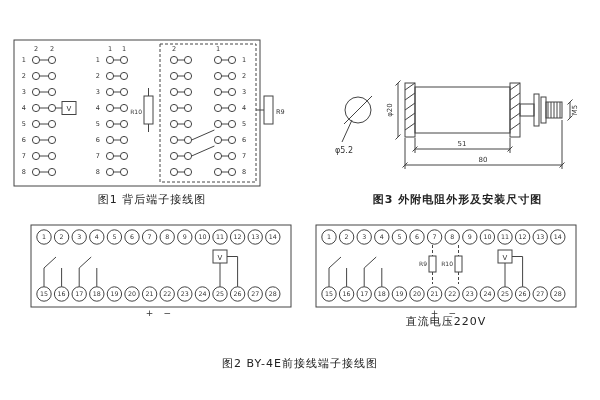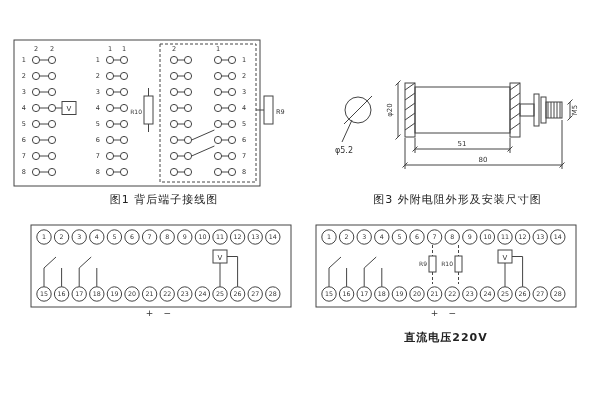--- a/index.html
+++ b/index.html
@@ -4,24 +4,24 @@
 <style>
   html,body{margin:0;padding:0;background:#fff;}
   #page{position:relative;width:600px;height:400px;background:#ffffff;overflow:hidden;
         font-family:"DejaVu Sans",sans-serif;color:#222;}
   svg{position:absolute;overflow:visible;}
   .cap{position:absolute;text-align:center;font-size:11px;color:#222;letter-spacing:1px;}
   #fig1-svg{left:12px;top:38px;}
   #fig3-svg{left:330px;top:50px;}
   #strip1-svg{left:30px;top:224px;}
   #strip2-svg{left:315px;top:224px;}
-  #cap-f1{left:24px;top:192px;width:280px;text-align:center;}
-  #cap-f3{left:325px;top:192px;width:265px;}
+  #cap-f1{left:12px;top:192px;width:280px;text-align:center;}
+  #cap-f3{left:325px;top:192px;width:265px;font-weight:bold;}
   #cap-s1{left:30px;top:330px;width:262px;}
-  #cap-s2{left:315px;top:330px;width:262px;font-weight:bold;}
+  #cap-s2{left:315px;top:314px;width:262px;}
   #cap-f2{left:0px;top:356px;width:600px;}
 </style>
 </head>
 <body>
 
 <div id="page">
 
   <svg id="fig1-svg" width="280" height="150" viewBox="0 0 280 150">
       <rect x="2" y="2" width="246" height="146" fill="none" stroke="#444" stroke-width="1"></rect>
       <text x="24" y="13" fill="#333" font-size="6.5" text-anchor="middle">2</text>
@@ -364,13 +364,14 @@
       <line x1="117.5" y1="21" x2="117.5" y2="32" stroke="#444" stroke-width="1" stroke-dasharray="3,2"></line>
       <rect x="140" y="32" width="7" height="16" fill="none" stroke="#444" stroke-width="1"></rect>
       <text x="138" y="42" fill="#333" font-size="6" text-anchor="end">R10</text>
       <line x1="143.5" y1="48" x2="143.5" y2="60" stroke="#444" stroke-width="1" stroke-dasharray="3,2"></line>
       <line x1="143.5" y1="21" x2="143.5" y2="32" stroke="#444" stroke-width="1" stroke-dasharray="3,2"></line>
     </svg>
 
   <div id="cap-f1" class="cap">图1  背后端子接线图</div>
   <div id="cap-f3" class="cap">图3  外附电阻外形及安装尺寸图</div>
   <div id="cap-s2" class="cap">直流电压220V</div>
+  <div id="cap-f2" class="cap">图2  BY-4E前接线端子接线图</div>
 </div>
 
 </body></html>

